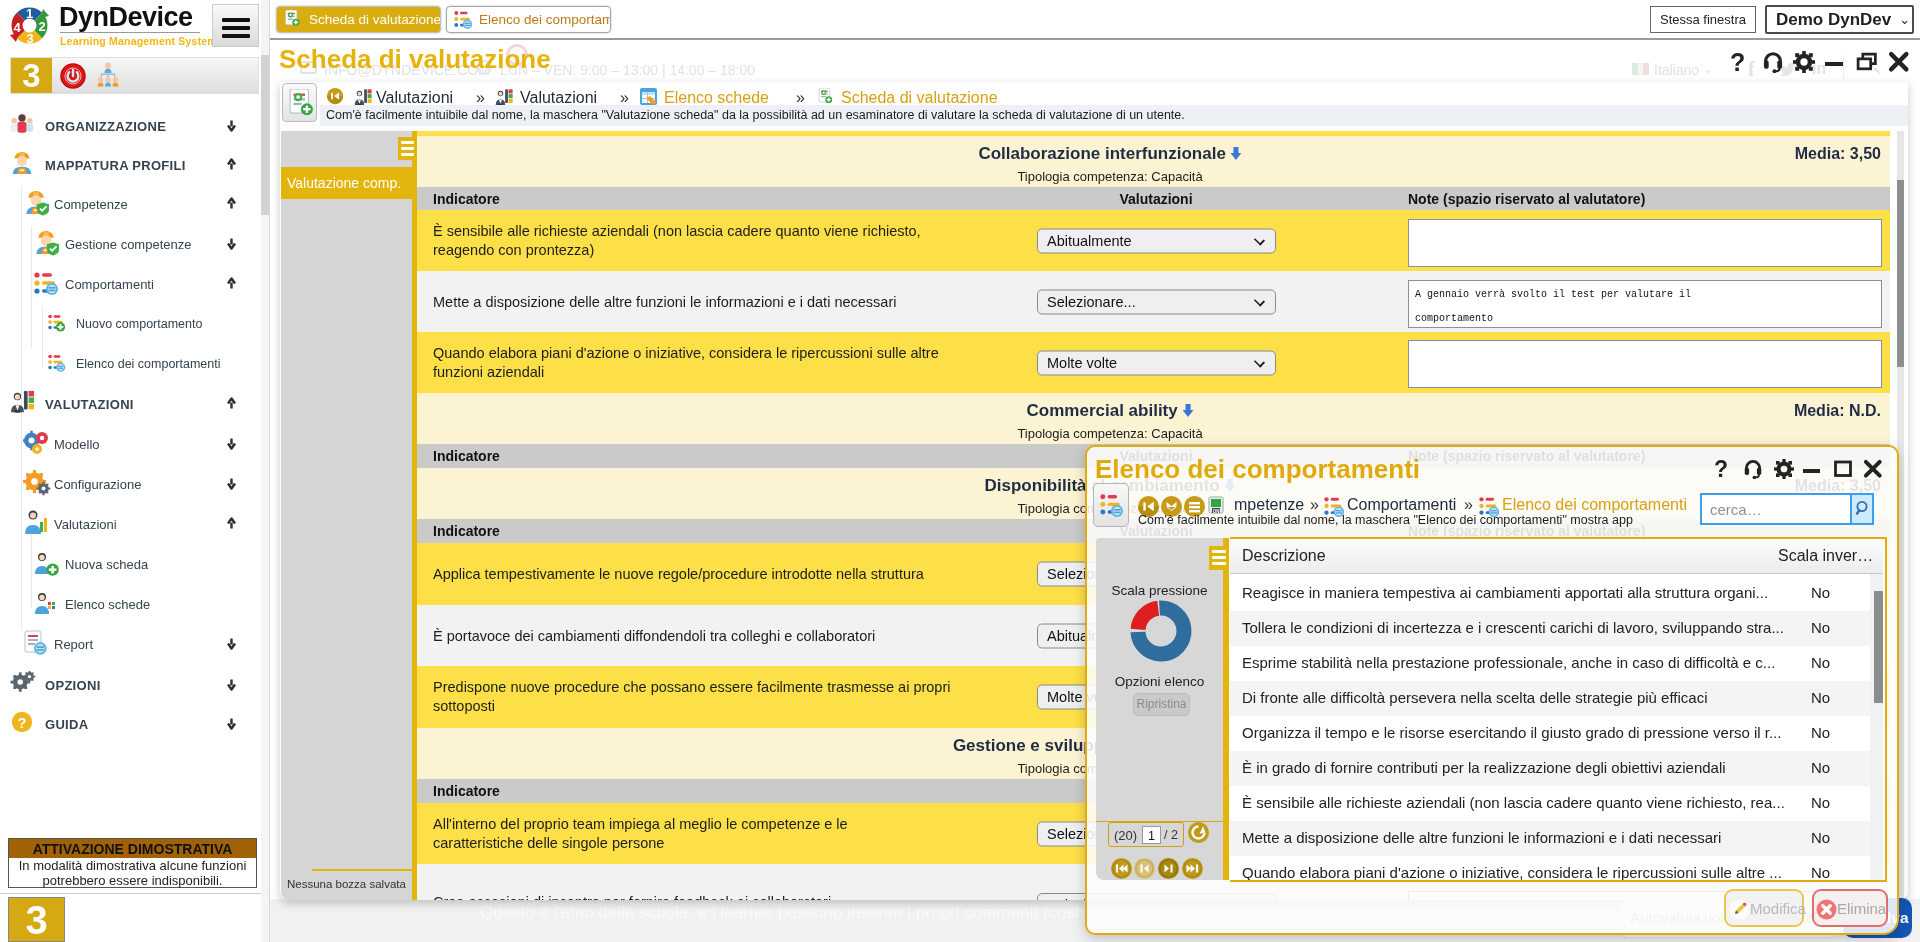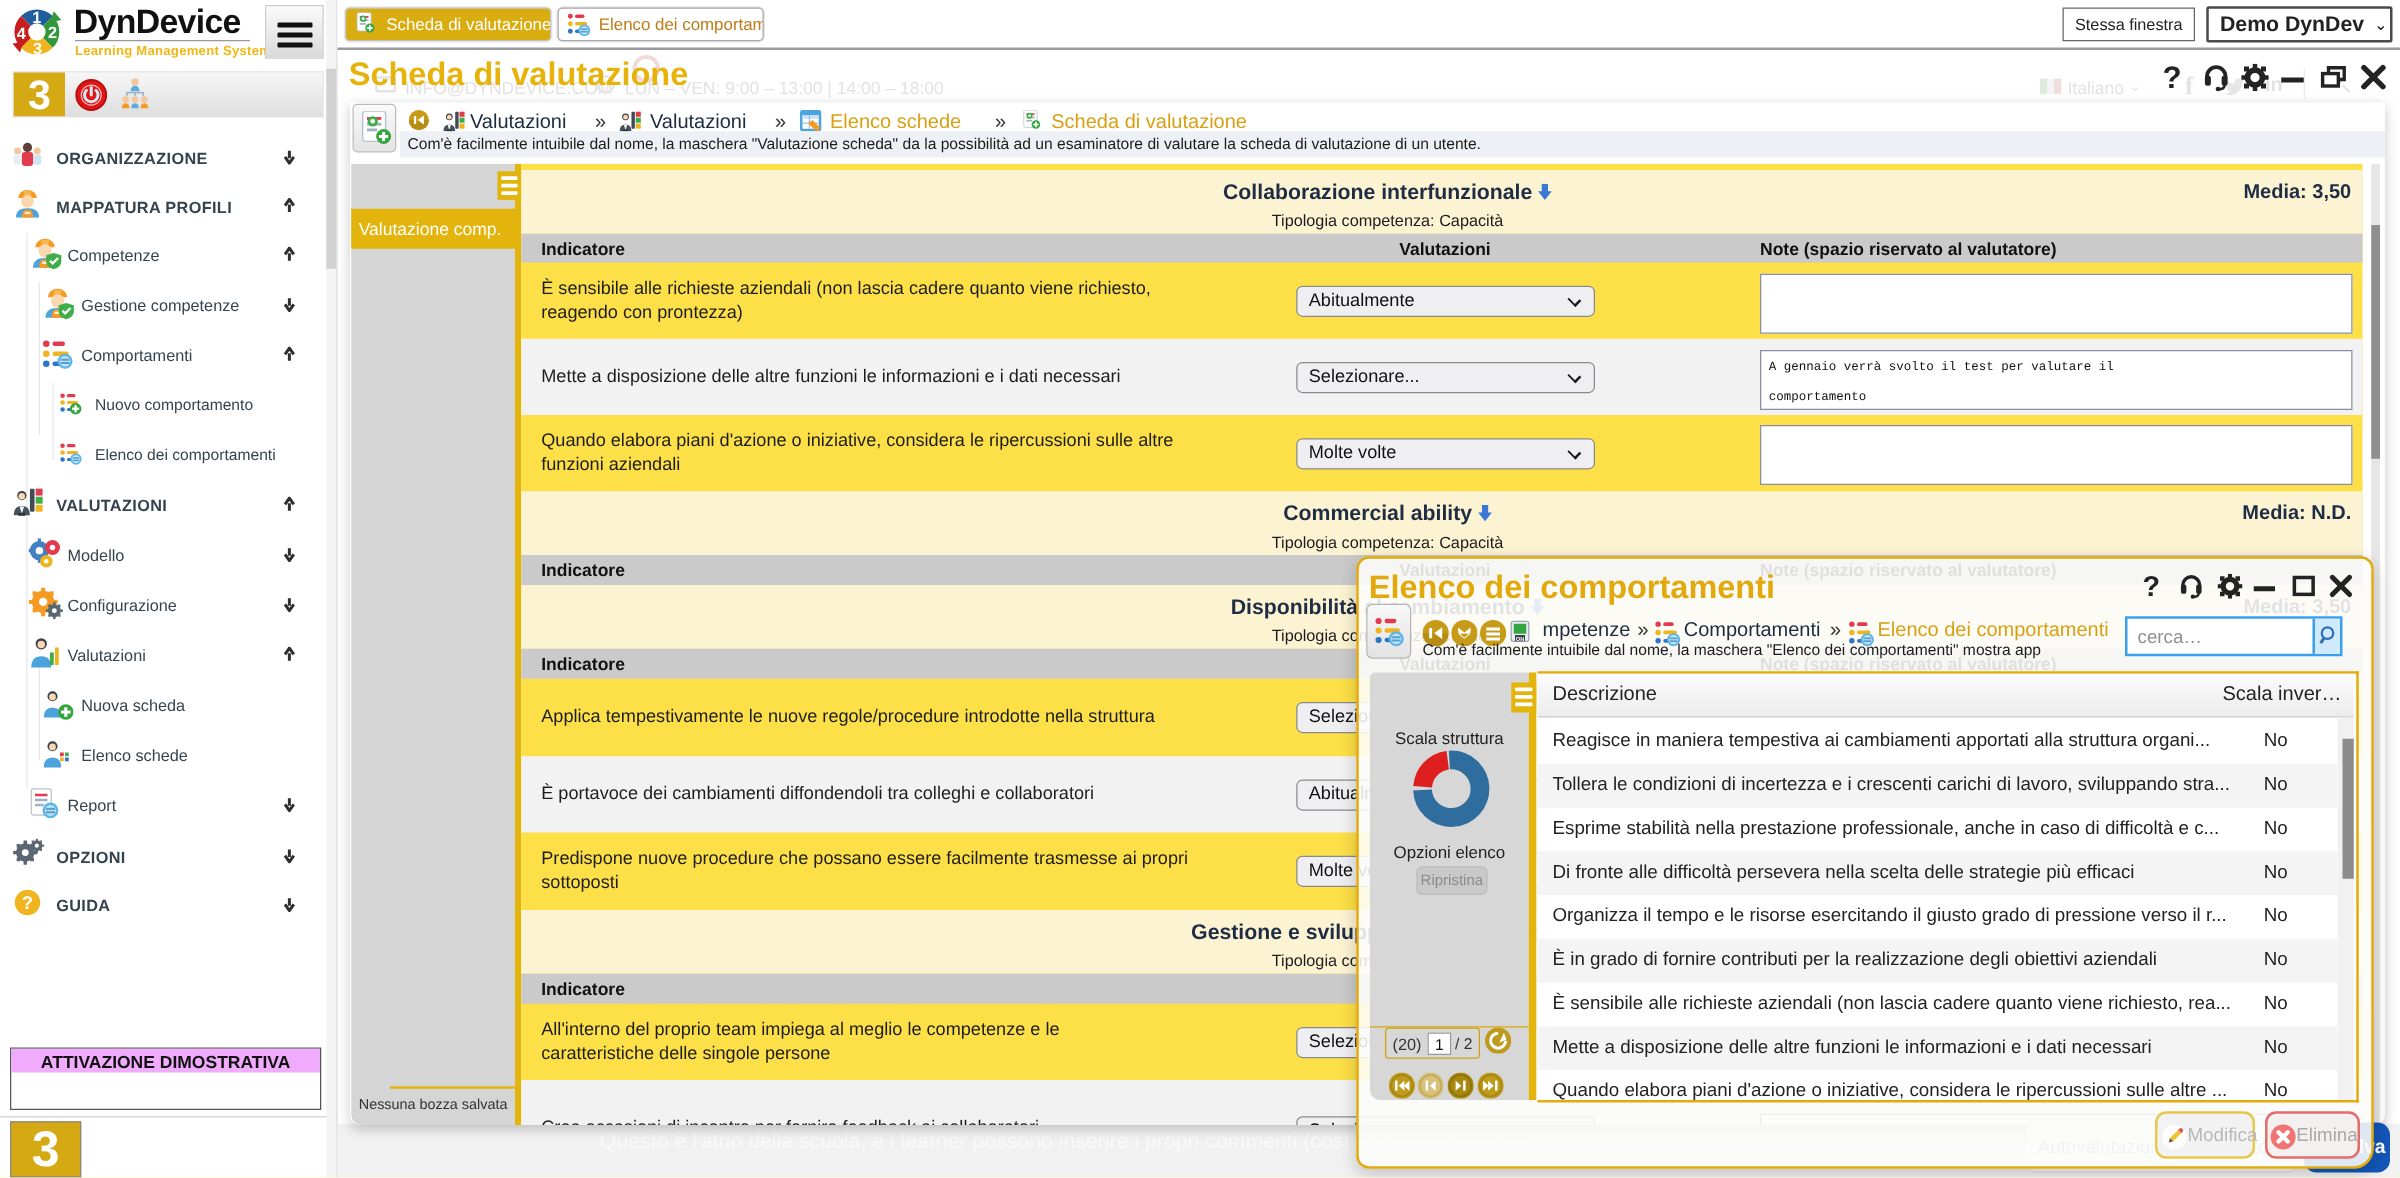--- a/index.html
+++ b/index.html
@@ -32,21 +32,21 @@
   #ddline { position:absolute; left:60px; top:32px; width:140px; height:1px; background:#999; }
   #hambtn { position:absolute; left:212px; top:4px; width:47px; height:43px; background:linear-gradient(#fbfbfb,#d9d9d9); border:1px solid #ccc; }
   #hambtn div { position:absolute; left:9px; width:28px; height:4px; background:#111; border-radius:1px; }
   #graybar { position:absolute; left:10px; top:57px; width:249px; height:37px; background:linear-gradient(#f7f7f7,#dedede); border:1px solid #e0e0e0; }
   #gold3 { position:absolute; left:0px; top:0px; width:41px; height:35px; background:#d5a913; color:#fff; font-size:33px; font-weight:bold; text-align:center; line-height:35px; }
   .mitem { position:absolute; left:0; width:260px; height:40px; }
   .mitem .mtxt { position:absolute; top:13px; font-size:13px; color:#36434e; white-space:nowrap; }
   .mitem .l1 { font-weight:bold; letter-spacing:.3px; }
   .micon { position:absolute; top:6px; }
   #attiva { position:absolute; left:8px; top:838px; width:249px; height:50px; border:1px solid #555; background:#fff; }
-  #attiva .ah { background:#f0abfc; font-size:14px; font-weight:bold; text-align:center; color:#111; padding:2px 0 1px; }
+  #attiva .ah { background:#a16207; font-size:14px; font-weight:bold; text-align:center; color:#111; padding:2px 0 1px; }
   #attiva .ab { font-size:13px; color:#222; text-align:center; line-height:15px; }
   #sbline { position:absolute; left:0; top:893px; width:270px; height:1px; background:#cfcfcf; }
   #gold3b { position:absolute; left:8px; top:897px; width:57px; height:45px; background:#d5a913; border:1px solid #888; color:#fff; font-size:40px; font-weight:bold; text-align:center; line-height:45px; }
 
   
   #mainwin { position:absolute; left:278px; top:40px; width:1630px; height:860px; }
   #mwtitle { position:absolute; left:1px; top:4px; font-size:26px; font-weight:bold; color:#e7b30a; }
   .wicon { position:absolute; top:11px; width:22px; height:22px; }
   #mwcontent { position:absolute; left:2px; top:42px; width:1628px; height:818px; background:#fff; border-radius:0 0 8px 8px; box-shadow:0 3px 10px rgba(0,0,0,.22); }
   #crumbbtn { position:absolute; left:2px; top:1px; width:35px; height:39px; background:linear-gradient(#fafafa,#e4e4e4); border:1px solid #bbb; border-radius:4px; }
@@ -510,20 +510,21 @@
             <text x="13" y="19" font-size="16" font-weight="bold" fill="#fff" text-anchor="middle" font-family="Liberation Sans">?</text>
           </svg>
           <span class="mtxt l1" style="left:45px">GUIDA</span>
           <svg class="arr2 abs" style="left:226px;top:13px;" width="11" height="13" viewBox="0 0 11 12">
             <use href="#a-dn"></use>
           </svg>
         </div>
     </div>
     <div id="attiva">
       <div class="ah">ATTIVAZIONE DIMOSTRATIVA</div>
+      <div class="ab">In modalità dimostrativa alcune funzioni<br>potrebbero essere indisponibili.</div>
     </div>
     <div id="sbline"></div>
     <div id="gold3b">3</div>
     <div id="sbscroll"></div>
       <div id="sbthumb"></div>
   </div>
 
   <div id="topbar">
     <div class="tab" id="tab1">
         <svg class="ticon" viewBox="0 0 19 23">
@@ -770,21 +771,21 @@
     <div id="ppsearch">
         <span class="ph">cerca…</span>
         <span id="ppmag">
           <svg style="position:absolute;left:3px;top:5px;" width="16" height="17" viewBox="0 0 16 17">
             <circle cx="7" cy="6.5" r="4.6" fill="none" stroke="#2f6fb5" stroke-width="1.8"></circle>
             <path d="M4.2 10.5 L1.5 14.5" stroke="#2f6fb5" stroke-width="2.4"></path>
           </svg>
         </span>
       </div>
     <div id="pppanel">
-      <div class="pctxt" style="top:45px;">Scala struttura</div>
+      <div class="pctxt" style="top:45px;">Scala pressione</div>
       <svg id="donut" class="abs" style="left:33px;top:61px;" width="64" height="64" viewBox="0 0 64 64">
         <path d="M 29.2 9.2 A 23 23 0 0 0 9.1 30.4" fill="none" stroke="#dd1f1f" stroke-width="15"></path>
         <path d="M 9 33 A 23 23 0 1 0 30.5 9.05" fill="none" stroke="#2e6d9d" stroke-width="15"></path>
       </svg>
       <div class="pctxt" style="top:136px;">Opzioni elenco</div>
       <div id="riprist">Ripristina</div>
       <div id="ppgoldline"></div>
       <div id="pagbox">
           <span class="p20">(20)</span>
           <span id="pagin">1</span>

